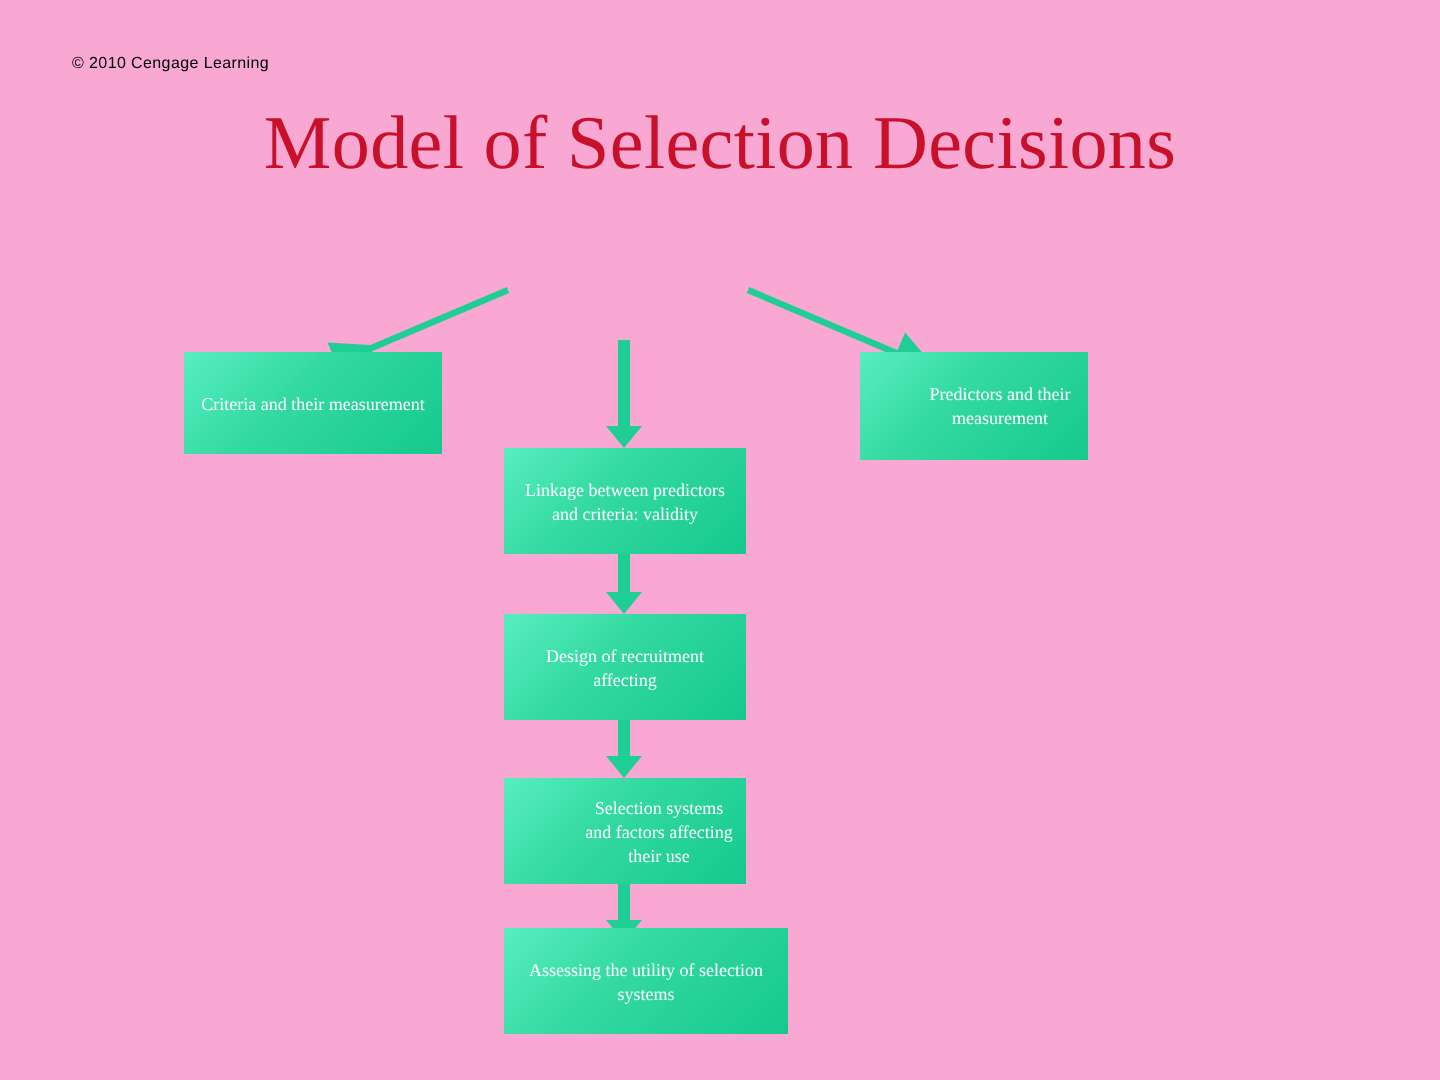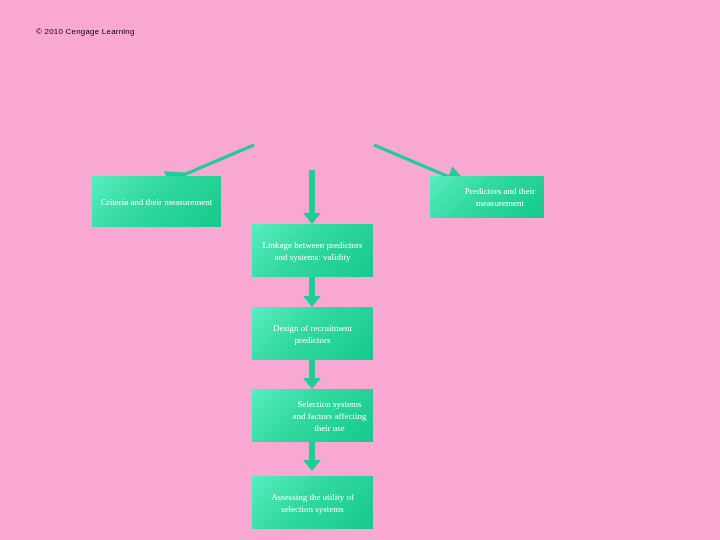--- a/index.html
+++ b/index.html
@@ -56,25 +56,25 @@
     padding: 2px 6px;
   }
   .node span {
     display: block;
     width: 100%;
   }
 
   
   #node-job        { left: 252px; top: 126px; width: 121px; height: 44px; }
   #node-criteria   { left: 92px;  top: 176px; width: 129px; height: 51px; }
-  #node-predictors { left: 430px; top: 176px; width: 114px; height: 42px; padding-left: 32px; }
+  #node-predictors { left: 430px; top: 176px; width: 114px; height: 54px; padding-left: 32px; }
   #node-linkage    { left: 252px; top: 224px; width: 121px; height: 53px; }
   #node-design     { left: 252px; top: 307px; width: 121px; height: 53px; }
   #node-systems    { left: 252px; top: 389px; width: 121px; height: 53px; padding-left: 40px; }
-  #node-utility    { left: 252px; top: 476px; width: 121px; height: 53px; }
+  #node-utility    { left: 252px; top: 464px; width: 142px; height: 53px; }
 
   
   .arrow-v {
     position: absolute;
     width: 18px;
   }
   .arrow-v .shaft {
     position: absolute;
     left: 6px;
     top: 0;
@@ -114,20 +114,21 @@
   #arrow-job-criteria   { left: 160px; top: 143px; width: 96px; height: 46px; }
   #arrow-job-predictors { left: 372px; top: 143px; width: 96px; height: 46px; }
 </style>
 </head>
 <body>
 
 <div id="slide">
 
   <div class="copyright">© 2010 Cengage Learning</div>
 
+  <div class="slide-title">Model of Selection Decisions</div>
 
   <svg class="arrow-d" id="arrow-job-criteria" viewBox="0 0 96 46">
     <defs>
       <marker id="mk-left" markerWidth="7" markerHeight="7" refX="5" refY="3.5" orient="auto" markerUnits="strokeWidth">
         <path d="M7,0 L7,7 L0,3.5 z" fill="#1FCE95"></path>
       </marker>
     </defs>
     <line x1="94" y1="2" x2="14" y2="36" stroke="#1FCE95" stroke-width="3.2" marker-end="url(#mk-left)"></line>
   </svg>
 
@@ -163,25 +164,25 @@
 
   <div class="node" id="node-criteria">
     <span>Criteria and their measurement</span>
   </div>
 
   <div class="node" id="node-predictors">
     <span>Predictors and their measurement</span>
   </div>
 
   <div class="node" id="node-linkage">
-    <span>Linkage between predictors and systems: validity</span>
+    <span>Linkage between predictors and criteria: validity</span>
   </div>
 
   <div class="node" id="node-design">
-    <span>Design of recruitment predictors</span>
+    <span>Design of recruitment affecting</span>
   </div>
 
   <div class="node" id="node-systems">
     <span>Selection systems and factors affecting their use</span>
   </div>
 
   <div class="node" id="node-utility">
     <span>Assessing the utility of selection systems</span>
   </div>
 

